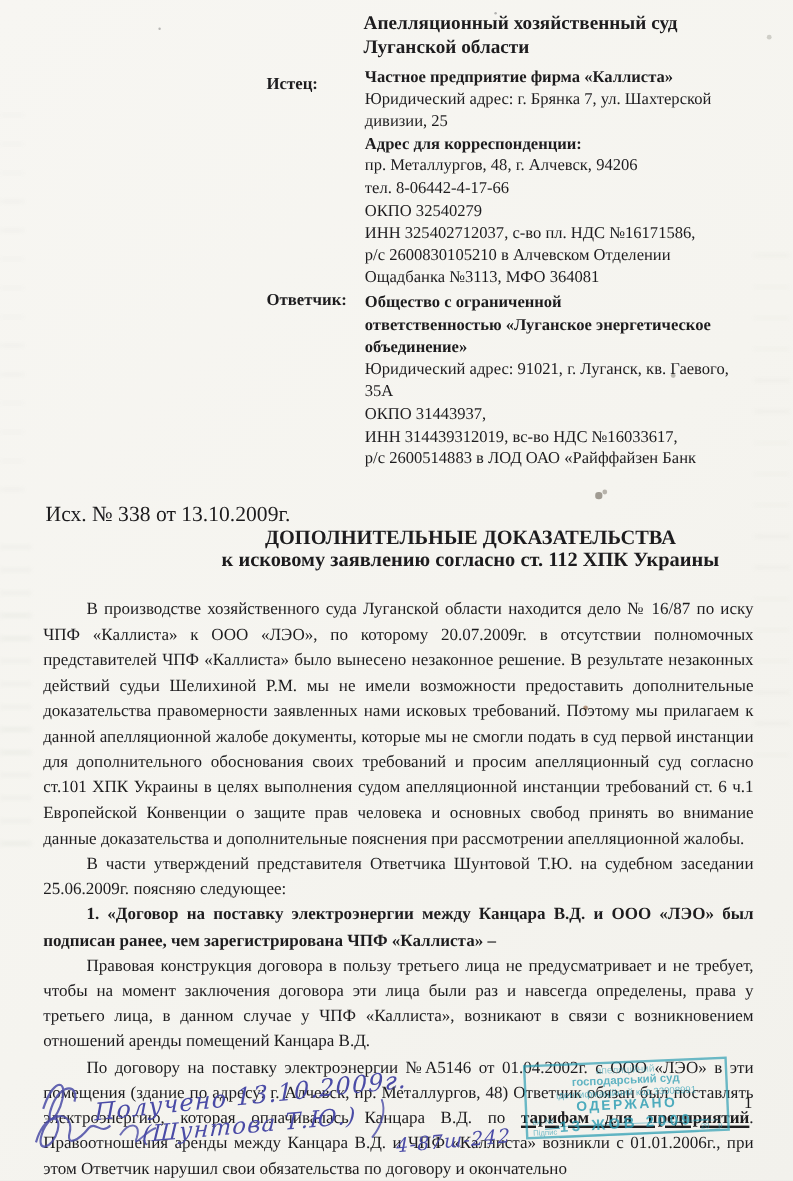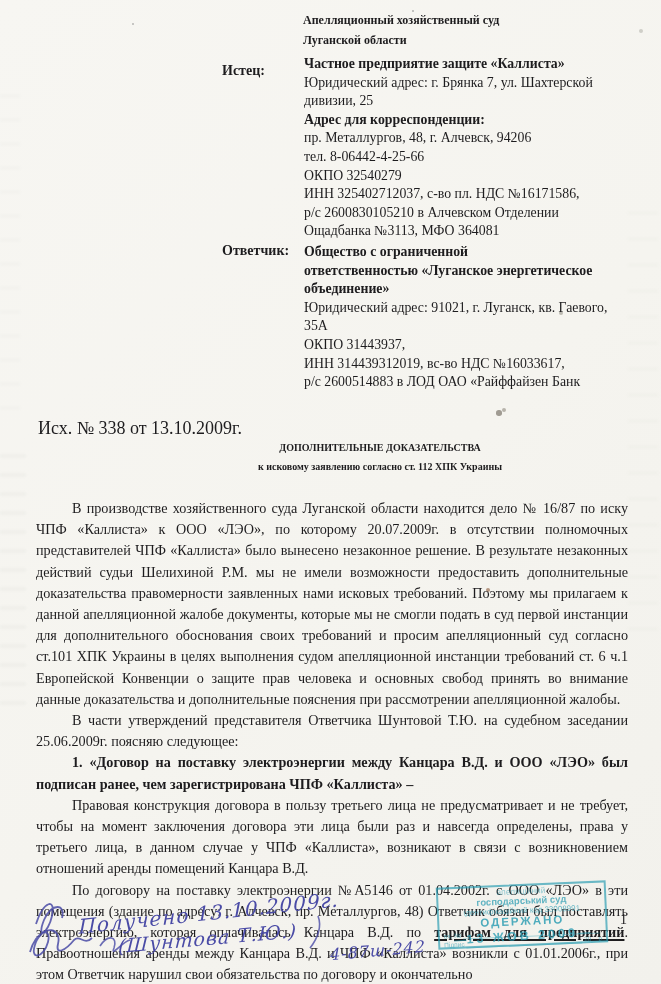--- a/index.html
+++ b/index.html
@@ -7,29 +7,29 @@
     width:661px;height:984px;
     font-family:"Liberation Serif","DejaVu Serif",serif;
     background:#e9e8e4;
   }
   .page{
     position:relative;width:661px;height:984px;overflow:hidden;
     background:linear-gradient(135deg,#f7f6f2 0%,#f5f4ef 55%,#f2f1ec 100%);
     color:#1d1c1e;
   }
   
-  .court-header{position:absolute;left:303px;top:10px;font-weight:bold;font-size:12px;line-height:20px;}
+  .court-header{position:absolute;left:303px;top:10px;font-weight:bold;font-size:16px;line-height:20px;}
   .party-label{position:absolute;left:222px;font-weight:bold;font-size:14px;}
   .party-lines{position:absolute;left:304px;width:335px;font-size:13.8px;line-height:18.6px;}
   .party-lines .pline{white-space:nowrap;}
   .b{font-weight:bold;}
   .u{text-decoration:underline;text-decoration-thickness:1.5px;text-underline-offset:2px;}
   
   .reference{position:absolute;left:38px;top:418px;font-size:18px;}
-  .doc-title{position:absolute;left:120px;top:438px;width:520px;text-align:center;font-weight:bold;font-size:10px;line-height:19px;}
+  .doc-title{position:absolute;left:132px;top:438px;width:520px;text-align:center;font-weight:bold;font-size:17px;line-height:19px;}
   
   .body-text{position:absolute;left:36px;top:498px;width:592px;font-size:14.2px;line-height:21.2px;text-align:justify;}
   .body-text p{margin:0;text-indent:36px;}
   
   .hw{position:absolute;color:#4a4ba6;font-style:italic;font-family:"DejaVu Serif",serif;}
   .hw-received{left:78px;top:901px;font-size:20px;transform:rotate(-6deg) skewX(-6deg);letter-spacing:1px;}
   .hw-signature{left:118px;top:927px;font-size:19px;transform:rotate(-5deg) skewX(-8deg);letter-spacing:1px;}
   .hw-note{left:330px;top:941px;font-size:16px;transform:rotate(-5deg) skewX(-5deg);letter-spacing:1px;}
   .hw-svg{position:absolute;left:22px;top:890px;pointer-events:none;}
   
@@ -80,26 +80,26 @@
   <div class="bleed bleed-right"></div>
   <div class="specks"></div>
 
   <div class="court-header">
     <div>Апелляционный хозяйственный суд</div>
     <div>Луганской области</div>
   </div>
 
   <div class="party-label" style="top:63px;">Истец:</div>
   <div class="party-lines" style="top:55px;">
-      <div class="pline b">Частное предприятие защите «Каллиста»</div>
+      <div class="pline b">Частное предприятие фирма «Каллиста»</div>
       <div class="pline">Юридический адрес: г. Брянка 7, ул. Шахтерской</div>
       <div class="pline">дивизии, 25</div>
       <div class="pline b">Адрес для корреспонденции:</div>
       <div class="pline">пр. Металлургов, 48, г. Алчевск, 94206</div>
-      <div class="pline">тел. 8-06442-4-25-66</div>
+      <div class="pline">тел. 8-06442-4-17-66</div>
       <div class="pline">ОКПО 32540279</div>
       <div class="pline">ИНН 325402712037, с-во пл. НДС №16171586,</div>
       <div class="pline">р/с 2600830105210 в Алчевском Отделении</div>
       <div class="pline">Ощадбанка №3113, МФО 364081</div>
     </div>
 
   <div class="party-label" style="top:243px;">Ответчик:</div>
   <div class="party-lines" style="top:243px;">
       <div class="pline b">Общество с ограниченной</div>
       <div class="pline b">ответственностью «Луганское энергетическое</div>

